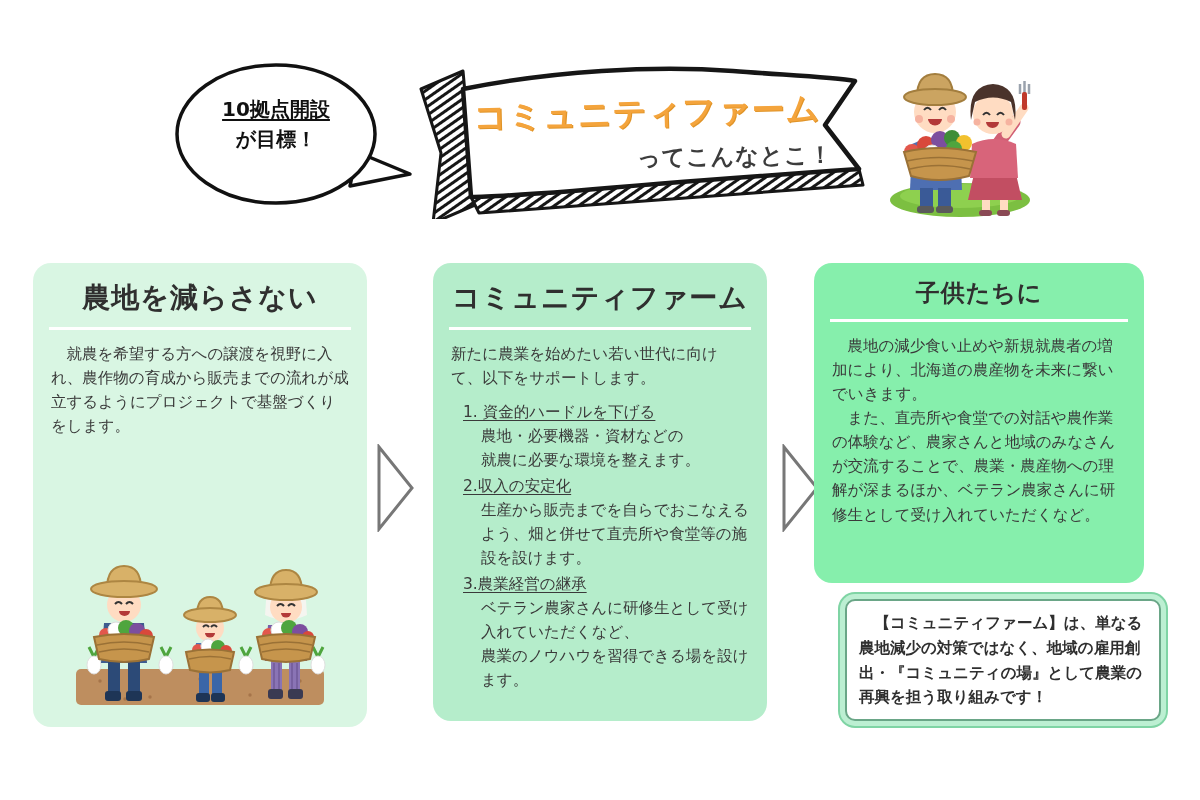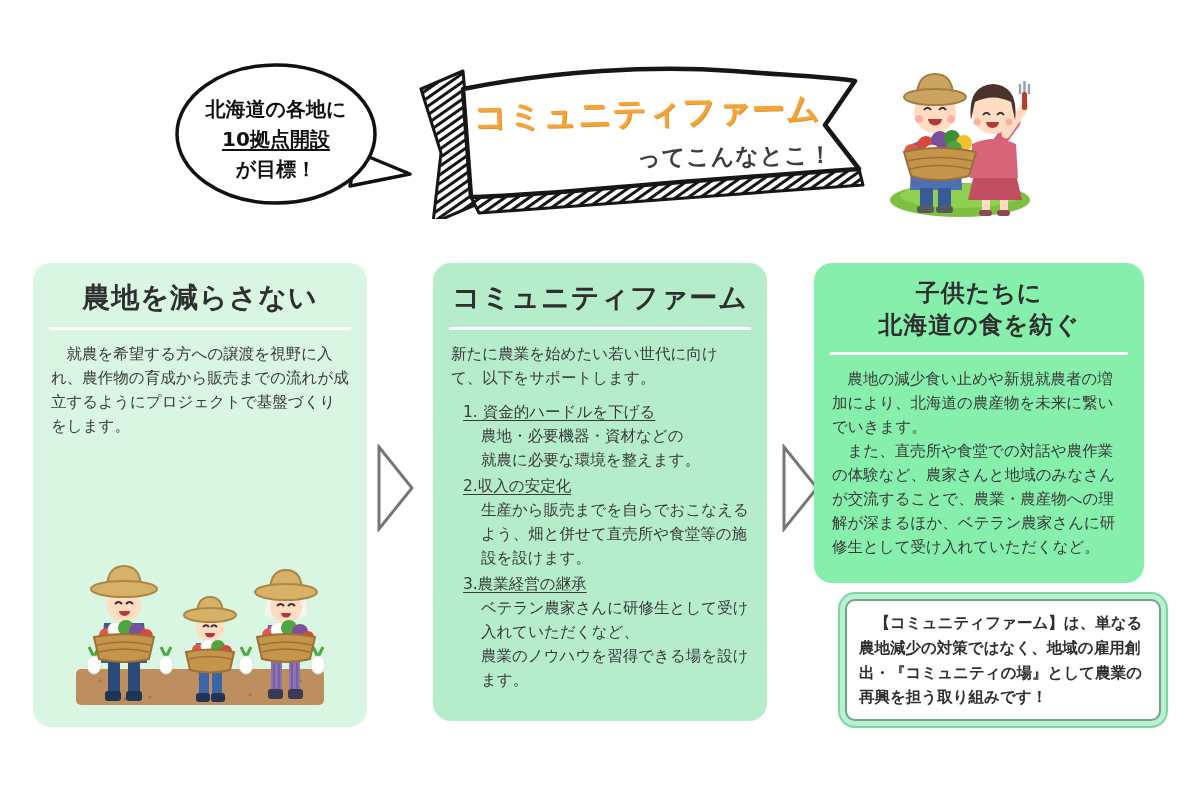--- a/index.html
+++ b/index.html
@@ -55,21 +55,20 @@
 <body>
 
 <div class="page">
 
   <div class="bubble">
     <svg width="245" height="152" viewBox="0 0 245 152">
       <polygon points="185,92 238,114 178,126" fill="#fff" stroke="#111" stroke-width="3.5" stroke-linejoin="round"></polygon>
       <ellipse cx="104" cy="74" rx="99" ry="69" fill="#fff" stroke="#111" stroke-width="3.5"></ellipse>
     </svg>
     <div class="bubble-text">
-      <div>北海道の各地に</div>
       <div class="u">10拠点開設</div>
       <div>が目標！</div>
     </div>
   </div>
 
   <div class="banner">
     <svg width="465" height="164" viewBox="0 0 465 164">
       <defs>
         <pattern id="hatchB" width="7" height="7" patternUnits="userSpaceOnUse" patternTransform="rotate(55)">
           <rect width="7" height="7" fill="#fff"></rect>
@@ -268,21 +267,20 @@
     </div>
   </div>
 
   <svg class="arrow a2" viewBox="0 0 40 88">
     <polygon points="3,3 36,44 3,85" fill="#ffffff" stroke="#777777" stroke-width="3"></polygon>
   </svg>
 
   <div class="card card3">
     <h2>
       <span>子供たちに</span><br>
-      <span>北海道の食を紡ぐ</span>
     </h2>
     <div class="divider"></div>
     <p>　農地の減少食い止めや新規就農者の増加により、北海道の農産物を未来に繋いでいきます。</p>
     <p>　また、直売所や食堂での対話や農作業の体験など、農家さんと地域のみなさんが交流することで、農業・農産物への理解が深まるほか、ベテラン農家さんに研修生として受け入れていただくなど。</p>
   </div>
 
   <div class="note">
     <p>　【コミュニティファーム】は、単なる農地減少の対策ではなく、地域の雇用創出・『コミュニティの場』として農業の再興を担う取り組みです！</p>
   </div>
 

